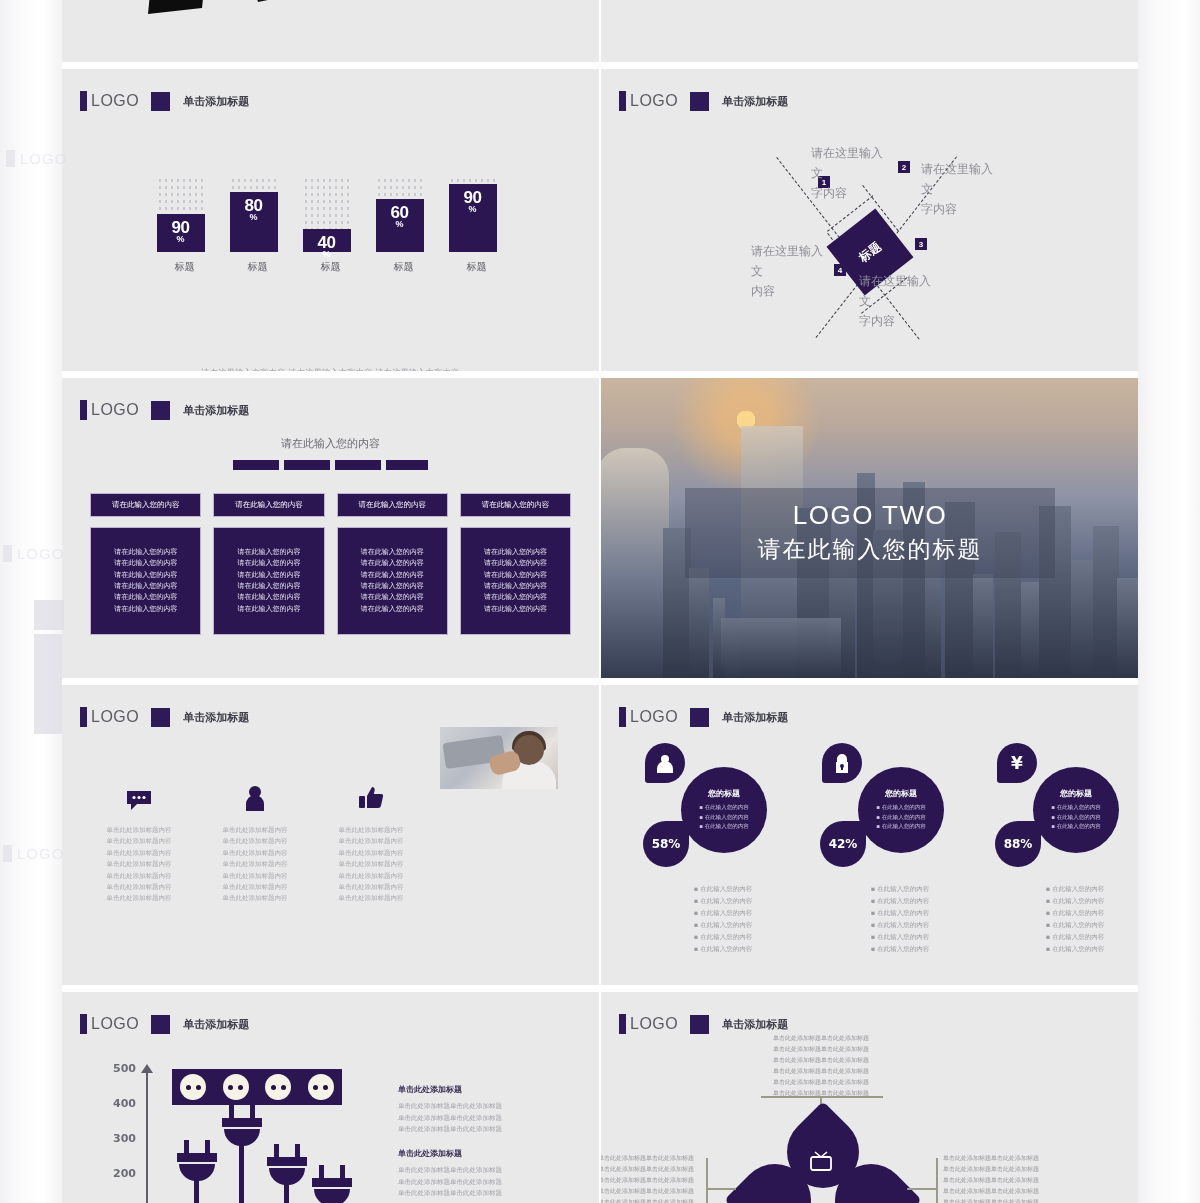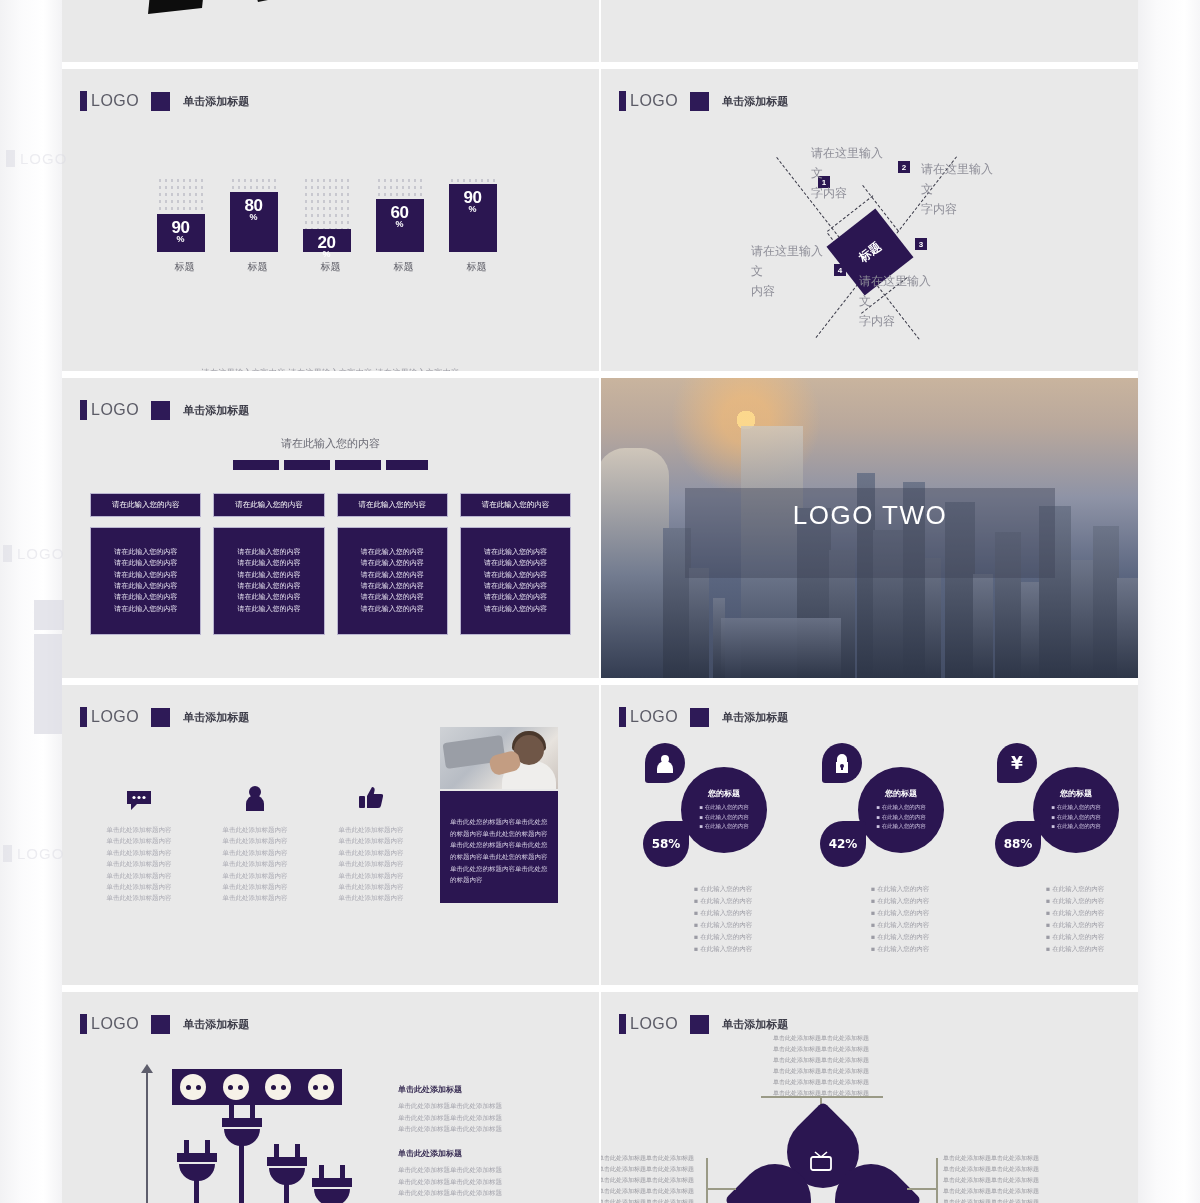--- a/index.html
+++ b/index.html
@@ -250,21 +250,21 @@
                 <div class="s1-num">80</div>
                 <div class="s1-pct">%</div>
               </div>
             </div>
             <div class="s1-lab">标题</div>
           </div>
           <div class="s1-col">
             <div class="s1-stack">
               <div class="s1-dots"></div>
               <div class="s1-fill" style="height:23px">
-                <div class="s1-num">20</div>
+                <div class="s1-num">40</div>
                 <div class="s1-pct">%</div>
               </div>
             </div>
             <div class="s1-lab">标题</div>
           </div>
           <div class="s1-col">
             <div class="s1-stack">
               <div class="s1-dots"></div>
               <div class="s1-fill" style="height:53px">
                 <div class="s1-num">60</div>
@@ -408,20 +408,21 @@
         <div class="sky-b" style="left:394px; width:26px; height:146px;"></div>
         <div class="sky-b" style="left:420px; width:18px; height:96px;"></div>
         <div class="sky-b" style="left:438px; width:32px; height:172px;"></div>
         <div class="sky-b" style="left:470px; width:22px; height:118px;"></div>
         <div class="sky-b" style="left:492px; width:26px; height:152px;"></div>
         <div class="sky-b" style="left:516px; width:24px; height:100px;"></div>
         <div class="sky-b" style="left:120px; width:120px; height:60px; opacity:.85;"></div>
       </div>
       <div class="s4-band"></div>
       <div class="s4-t1">LOGO TWO</div>
+      <div class="s4-t2">请在此输入您的标题</div>
     </div>
     <div class="hgap" style="top:678px;"></div>
 
     <div class="slide col-l" style="top:685px; height:300px;">
       <div class="sl-head">
         <div class="bar"></div>
         <div class="logo">LOGO</div>
         <div class="sq"></div>
         <div class="ttl">单击添加标题</div>
       </div>
@@ -474,21 +475,20 @@
 单击此处添加标题内容</div>
         </div>
       </div>
       <div class="s5-photo">
         <div class="s5-body"></div>
           <div class="s5-hair"></div>
           <div class="s5-face"></div>
         <div class="s5-sleeve"></div>
           <div class="s5-hand"></div>
       </div>
-      <div class="s5-box">单击此处您的标题内容单击此处您的标题内容单击此处您的标题内容单击此处您的标题内容单击此处您的标题内容单击此处您的标题内容单击此处您的标题内容单击此处您的标题内容</div>
     </div>
 
     <div class="slide col-r" style="top:685px; height:300px;">
       <div class="sl-head">
         <div class="bar"></div>
         <div class="logo">LOGO</div>
         <div class="sq"></div>
         <div class="ttl">单击添加标题</div>
       </div>
       <div id="s6-groups">
@@ -571,20 +571,27 @@
 
     <div class="slide col-l" style="top:992px; height:211px;">
       <div class="sl-head">
         <div class="bar"></div>
         <div class="logo">LOGO</div>
         <div class="sq"></div>
         <div class="ttl">单击添加标题</div>
       </div>
       <div class="s7-arrow"></div>
       <div class="s7-axis"></div>
+      <div id="s7-ticks" style="position:absolute;left:0;top:0;width:84px;height:211px;">
+          <div class="s7-tick" style="top: 70px;">500</div>
+          <div class="s7-tick" style="top: 105px;">400</div>
+          <div class="s7-tick" style="top: 140px;">300</div>
+          <div class="s7-tick" style="top: 175px;">200</div>
+          <div class="s7-tick" style="top: 210px;">100</div>
+        </div>
       <div class="s7-socket">
         <div class="s7-sock">
             <i></i>
             <i></i>
           </div>
         <div class="s7-sock">
             <i></i>
             <i></i>
           </div>
         <div class="s7-sock">

